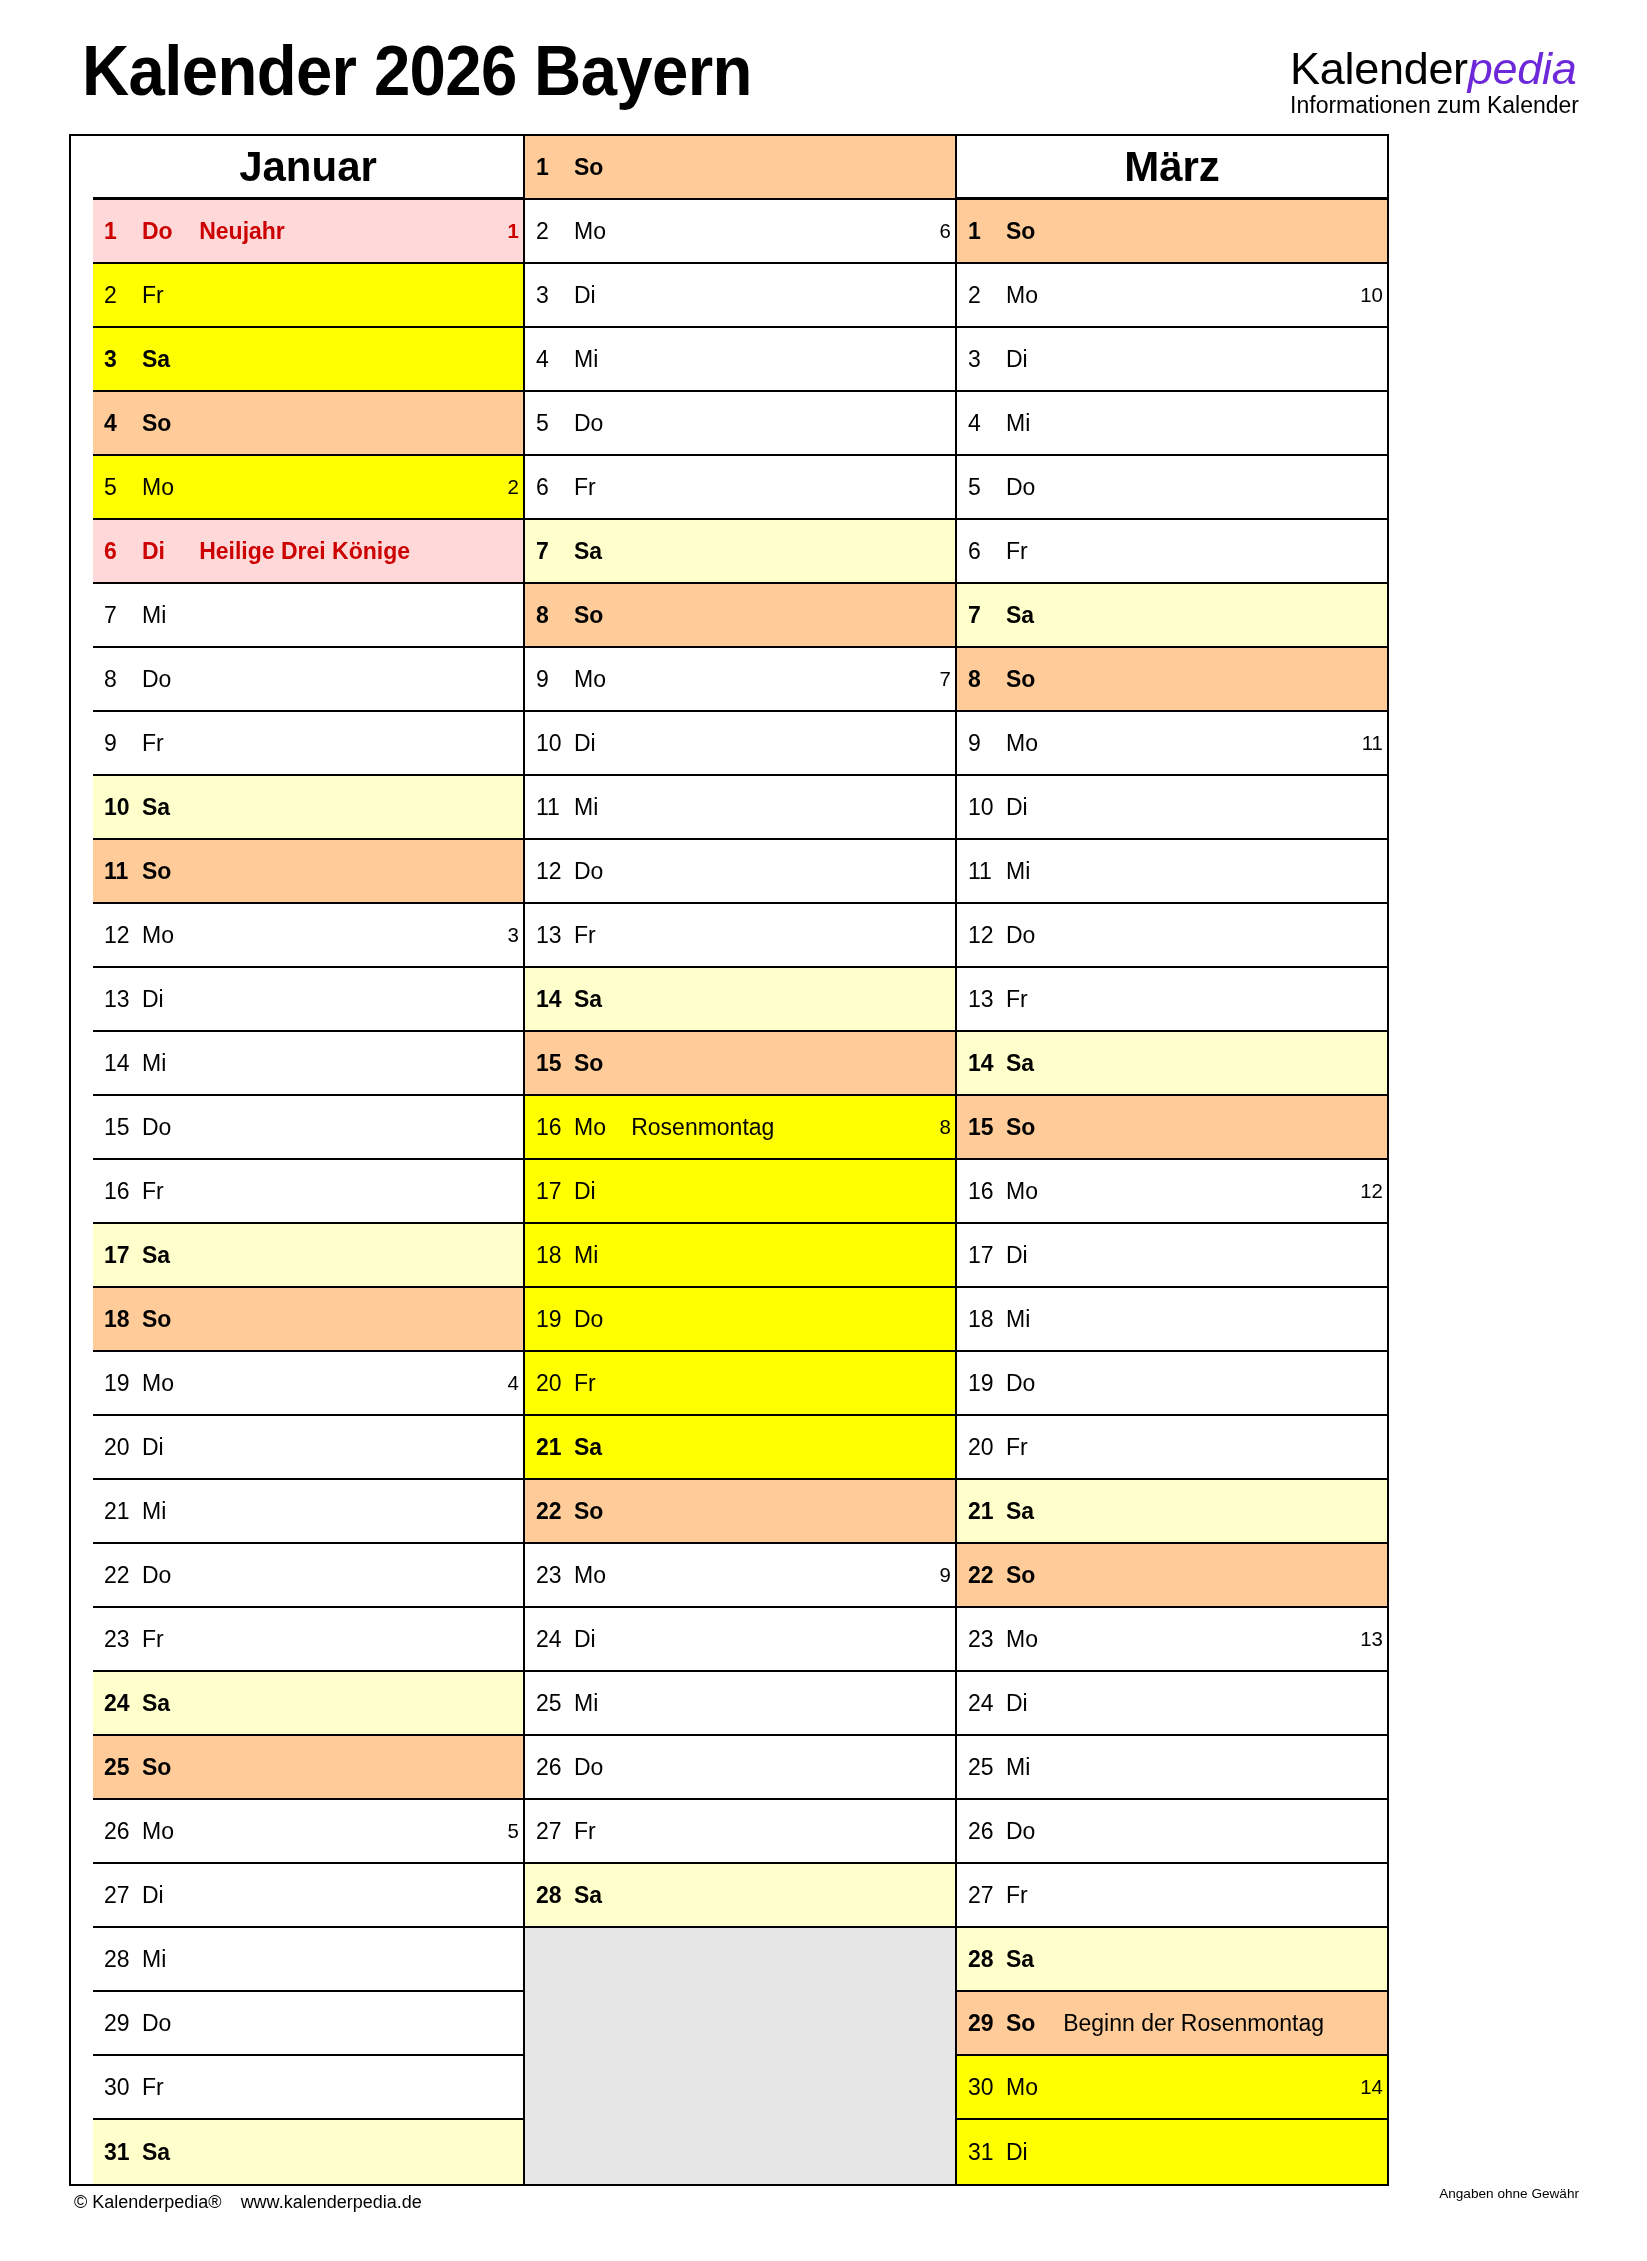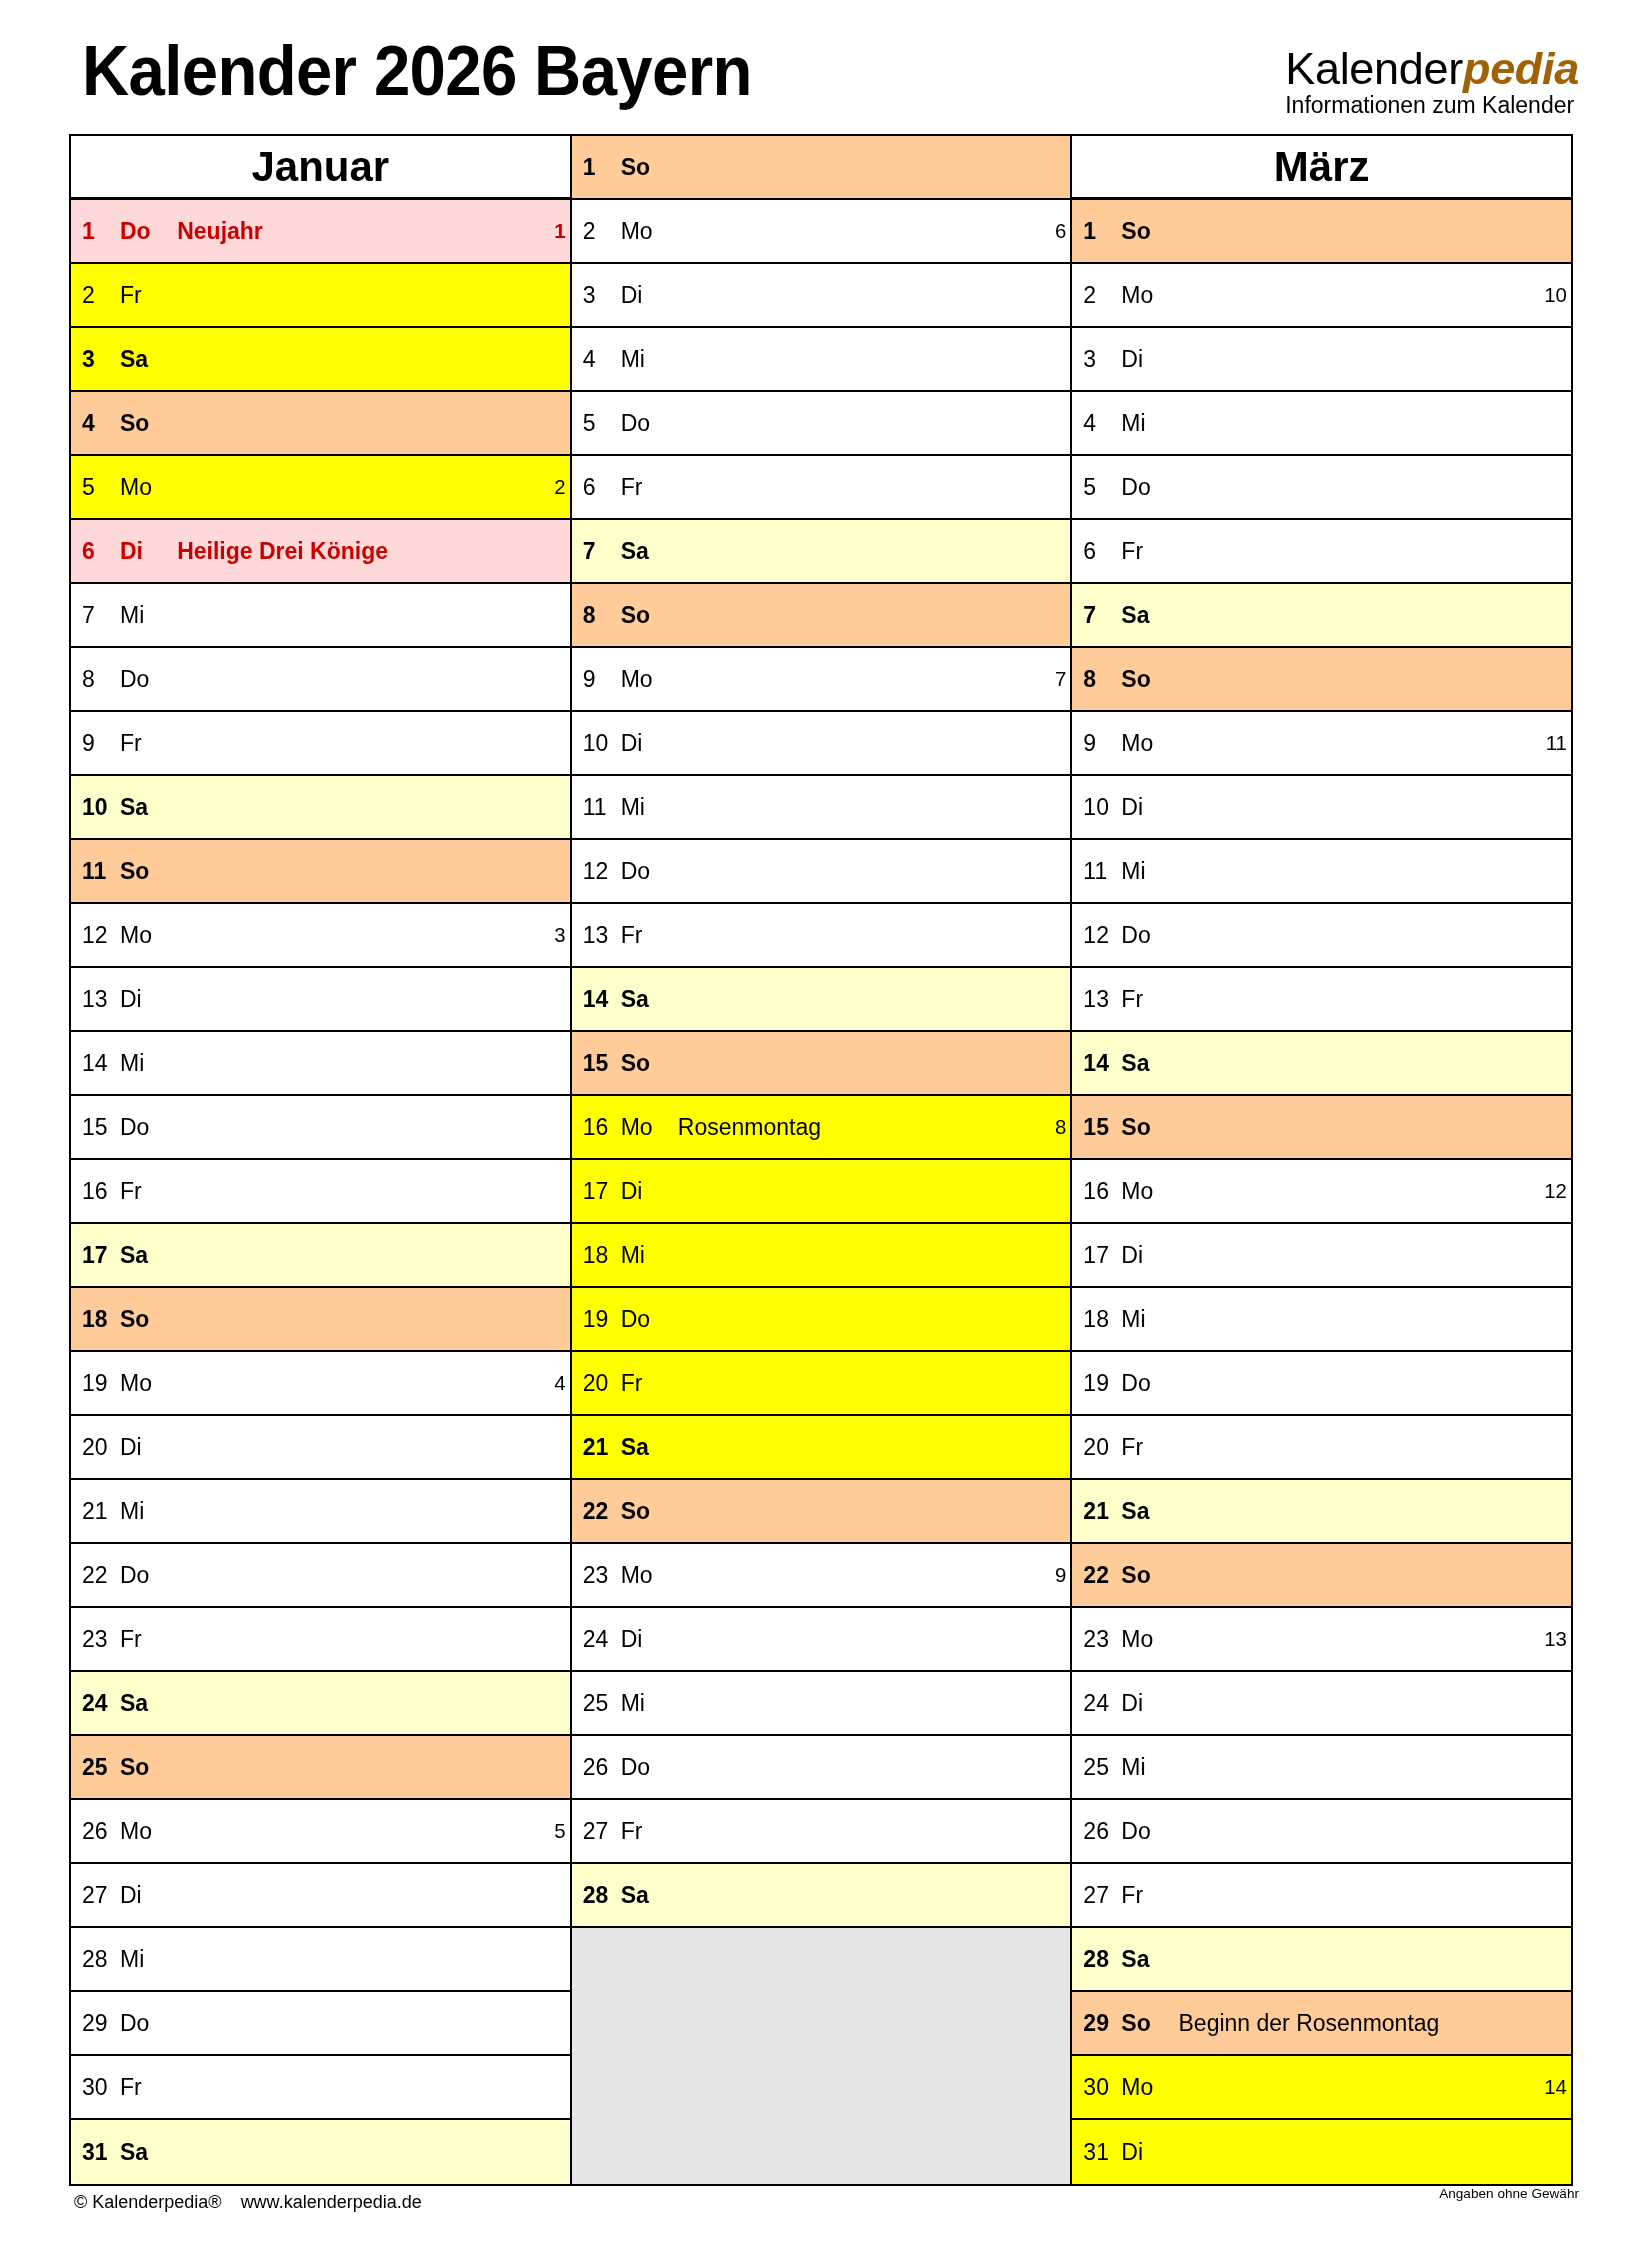--- a/index.html
+++ b/index.html
@@ -2,24 +2,24 @@
 <html style="font-size:11px"><head>
 <meta charset="utf-8">
 <style>
   html, body { margin: 0; padding: 0; background: #ffffff; }
   body { width: 1647px; height: 2261px; position: relative; overflow: hidden;
          font-family: "Liberation Sans", "DejaVu Sans", sans-serif; color: #000; }
   .title { position: absolute; left: 82px; top: 35px; font-size: 71px; font-weight: bold;
            letter-spacing: -0.7px; line-height: 1; transform: scaleX(0.92); transform-origin: left top; }
   .logo { position: absolute; right: 68px; top: 46px; text-align: left; }
   .logo-main { font-size: 45px; line-height: 1; letter-spacing: -0.3px; }
-  .logo-accent { color: #a16207; font-weight: bold; font-style: italic; }
+  .logo-accent { color: #6d28d9; font-weight: normal; font-style: italic; }
   .logo-sub { font-size: 23px; line-height: 1.1; margin-top: 2px; }
-  .table { position: absolute; left: 69px; top: 134px; width: 1504px; height: 2052px;
-           border: 2.7px solid #000; box-sizing: border-box; display: flex; }
+  .table { position: absolute; left: 69px; top: 134px; width: 1320px; height: 2052px;
+           border: 2.7px solid #000; box-sizing: border-box; display: flex; padding-left: 22px; }
   .col { flex: 1; display: flex; flex-direction: column; border-right: 2.7px solid #000; }
   .col:last-child { border-right: none; }
   .month-head { height: 64px; border-bottom: 3.4px solid #000; display: flex; align-items: center;
                 justify-content: center; font-size: 42px; font-weight: bold; box-sizing: border-box; }
   .rows { flex: 1; display: flex; flex-direction: column; }
   .row { height: 64px; box-sizing: border-box; border-bottom: 2px solid #000; position: relative;
          display: flex; align-items: center; font-size: 23px; }
   .row:last-child { border-bottom: none; }
   .row .day { width: 38px; padding-left: 11px; }
   .row .wd { width: 49px; }

